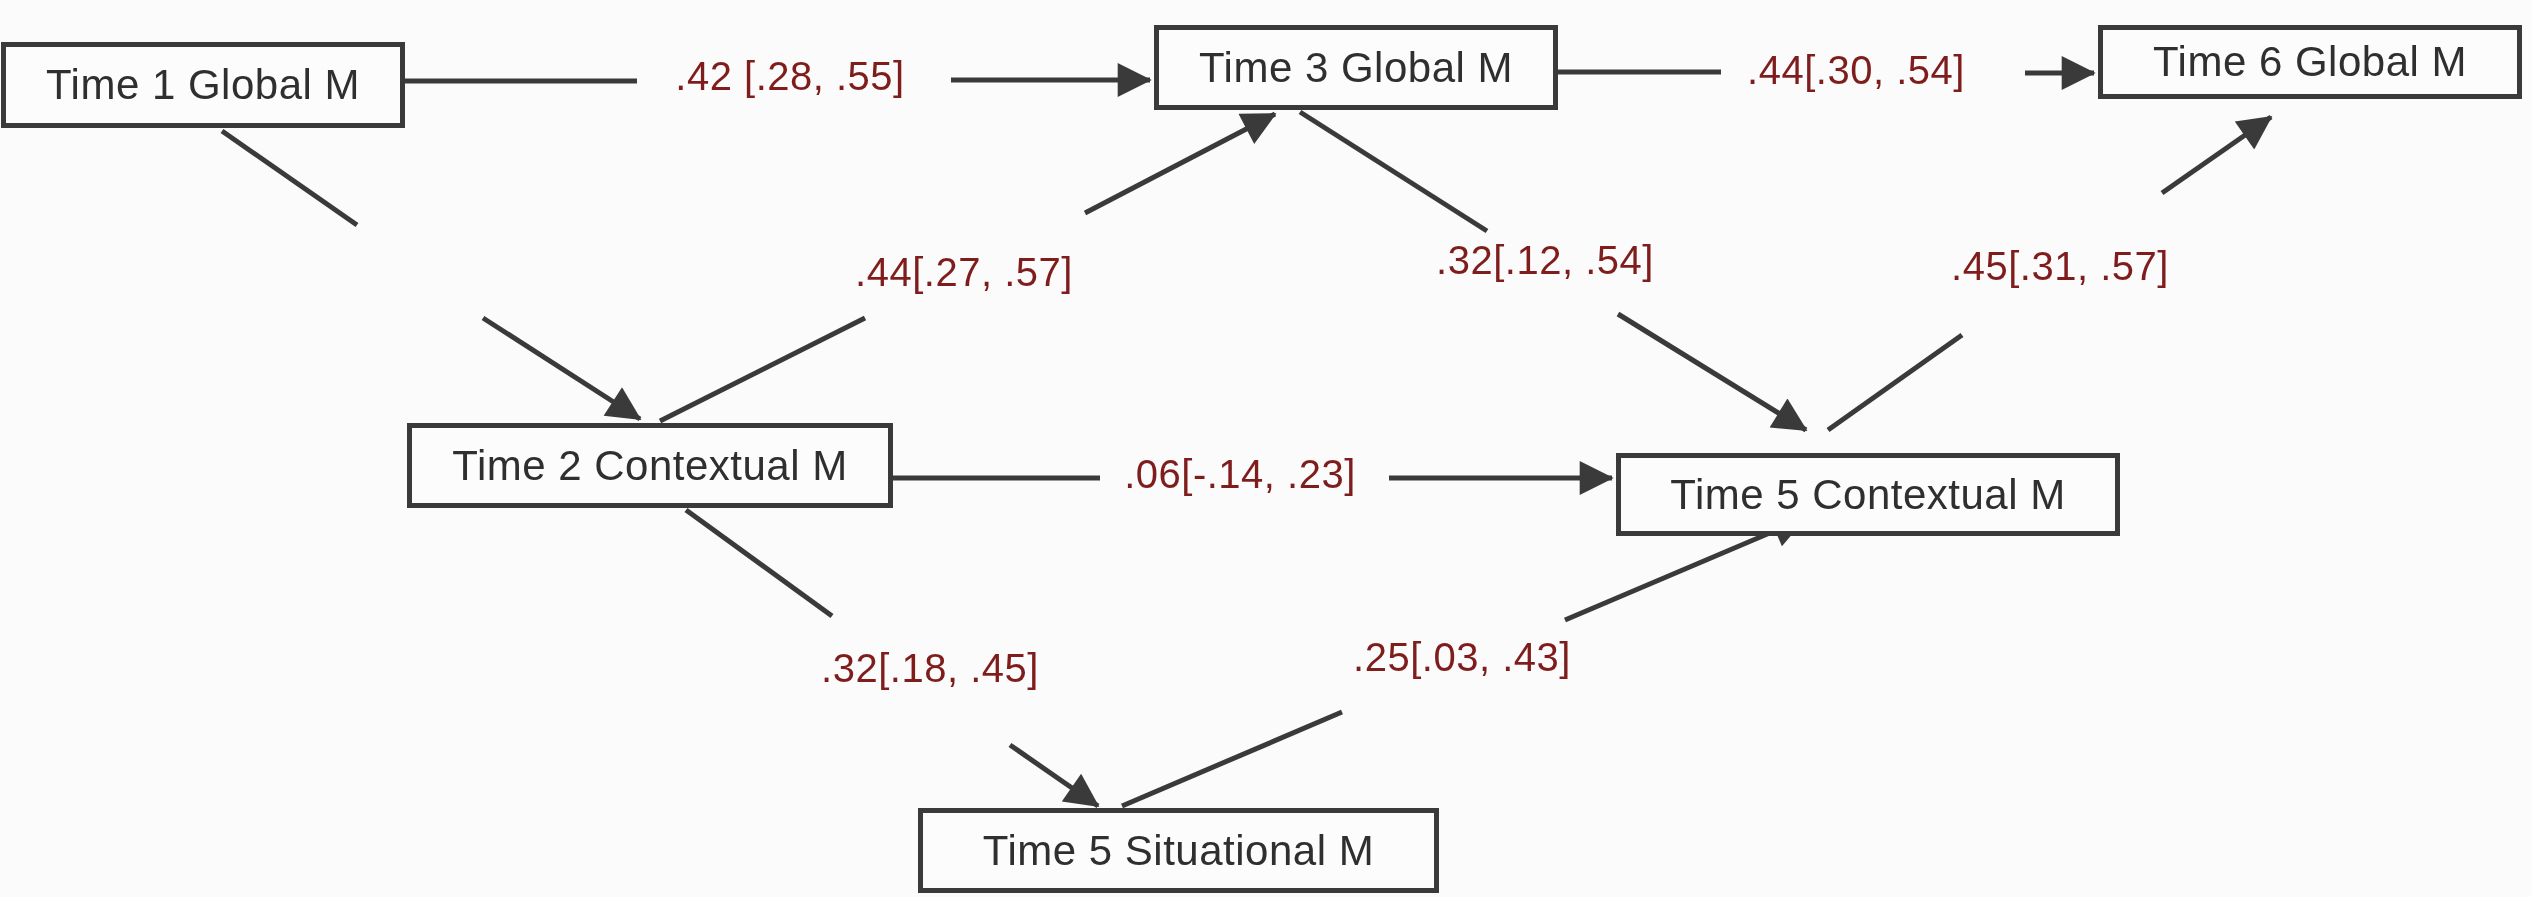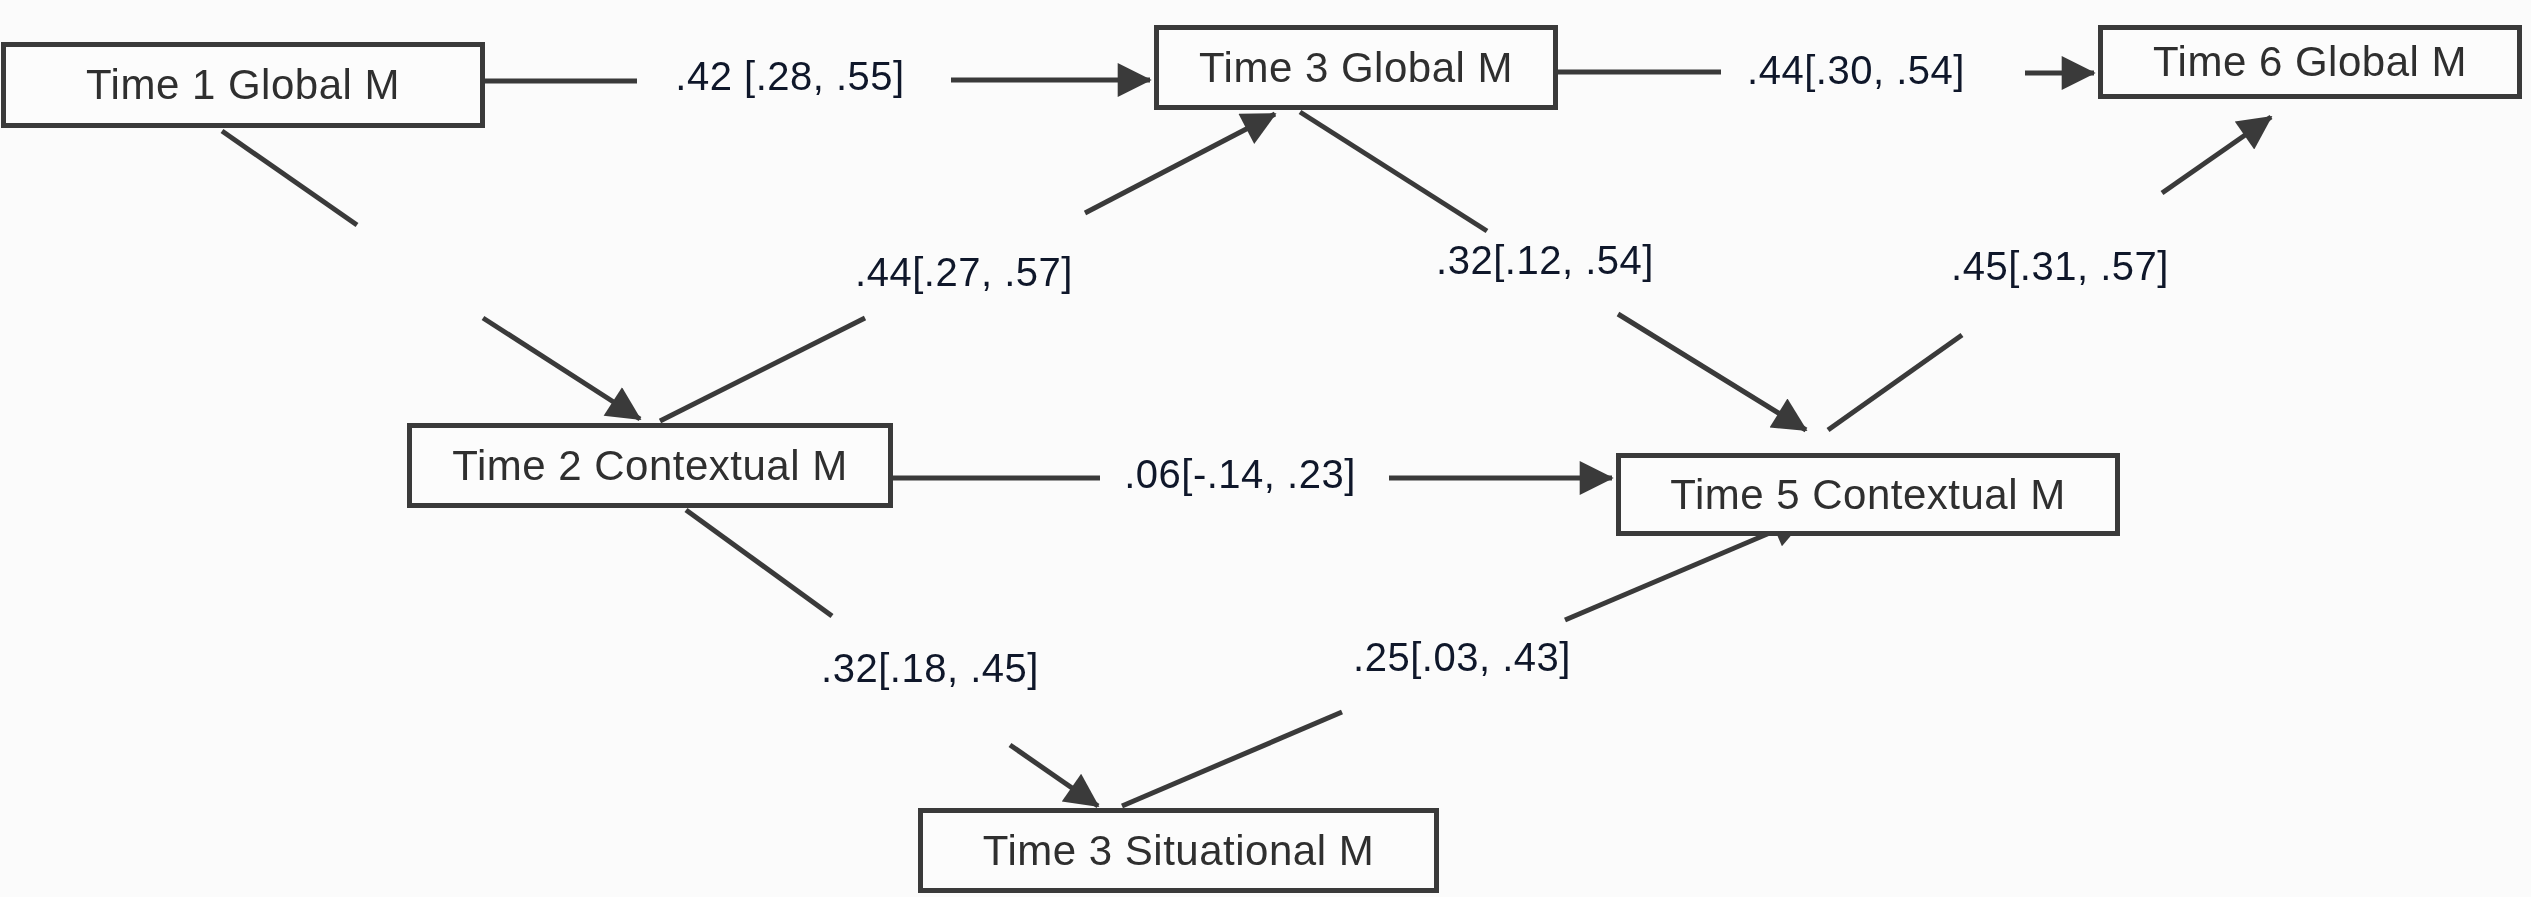--- a/index.html
+++ b/index.html
@@ -22,31 +22,31 @@
     border: 5px solid #3a3a3a;
     background: #fcfcfc;
     color: #2f2f2f;
     font-size: 42px;
     display: flex;
     align-items: center;
     justify-content: center;
     white-space: nowrap;
     letter-spacing: 0.5px;
   }
-  .n-t1 { left: 1px;    top: 42px;  width: 484px; height: 86px; }
+  .n-t1 { left: 1px;    top: 42px;  width: 404px; height: 86px; }
   .n-t4 { left: 1154px; top: 25px;  width: 404px; height: 85px; }
   .n-t6 { left: 2098px; top: 25px;  width: 424px; height: 74px; }
   .n-t2 { left: 407px;  top: 423px; width: 486px; height: 85px; }
   .n-t5 { left: 1616px; top: 432px; width: 504px; height: 83px; margin-top: 21px; }
   .n-t3 { left: 918px;  top: 808px; width: 521px; height: 85px; }
 
   .edge-label {
     position: absolute;
     transform: translate(-50%, -50%);
-    color: #0f172a;
+    color: #7f1d1d;
     font-size: 40px;
     white-space: nowrap;
     letter-spacing: 0.5px;
   }
   .el0 { left: 790px;  top: 76px;  }
   .el1 { left: 404px;  top: 272px; }
   .el2 { left: 964px;  top: 272px; }
   .el3 { left: 1856px; top: 70px;  }
   .el4 { left: 1545px; top: 260px; }
   .el5 { left: 2060px; top: 266px; }
@@ -91,21 +91,21 @@
 
     <line class="wire" x1="686" y1="510" x2="832" y2="616"></line>
     <line class="wire" x1="1010" y1="745" x2="1098" y2="806" marker-end="url(#arrow)"></line>
 
     <line class="wire" x1="1122" y1="806" x2="1342" y2="712"></line>
     <line class="wire" x1="1565" y1="620" x2="1805" y2="518" marker-end="url(#arrow)"></line>
   </svg>
 
   <div class="node n-t1">Time 1 Global M</div>
   <div class="node n-t2">Time 2 Contextual M</div>
-  <div class="node n-t3">Time 3 Situational M</div>
+  <div class="node n-t3">Time 5 Situational M</div>
   <div class="node n-t4">Time 3 Global M</div>
   <div class="node n-t5">Time 5 Contextual M</div>
   <div class="node n-t6">Time 6 Global M</div>
 
   <div class="edge-label el0">.42 [.28, .55]</div>
   <div class="edge-label el2">.44[.27, .57]</div>
   <div class="edge-label el3">.44[.30, .54]</div>
   <div class="edge-label el4">.32[.12, .54]</div>
   <div class="edge-label el5">.45[.31, .57]</div>
   <div class="edge-label el6">.06[-.14, .23]</div>

